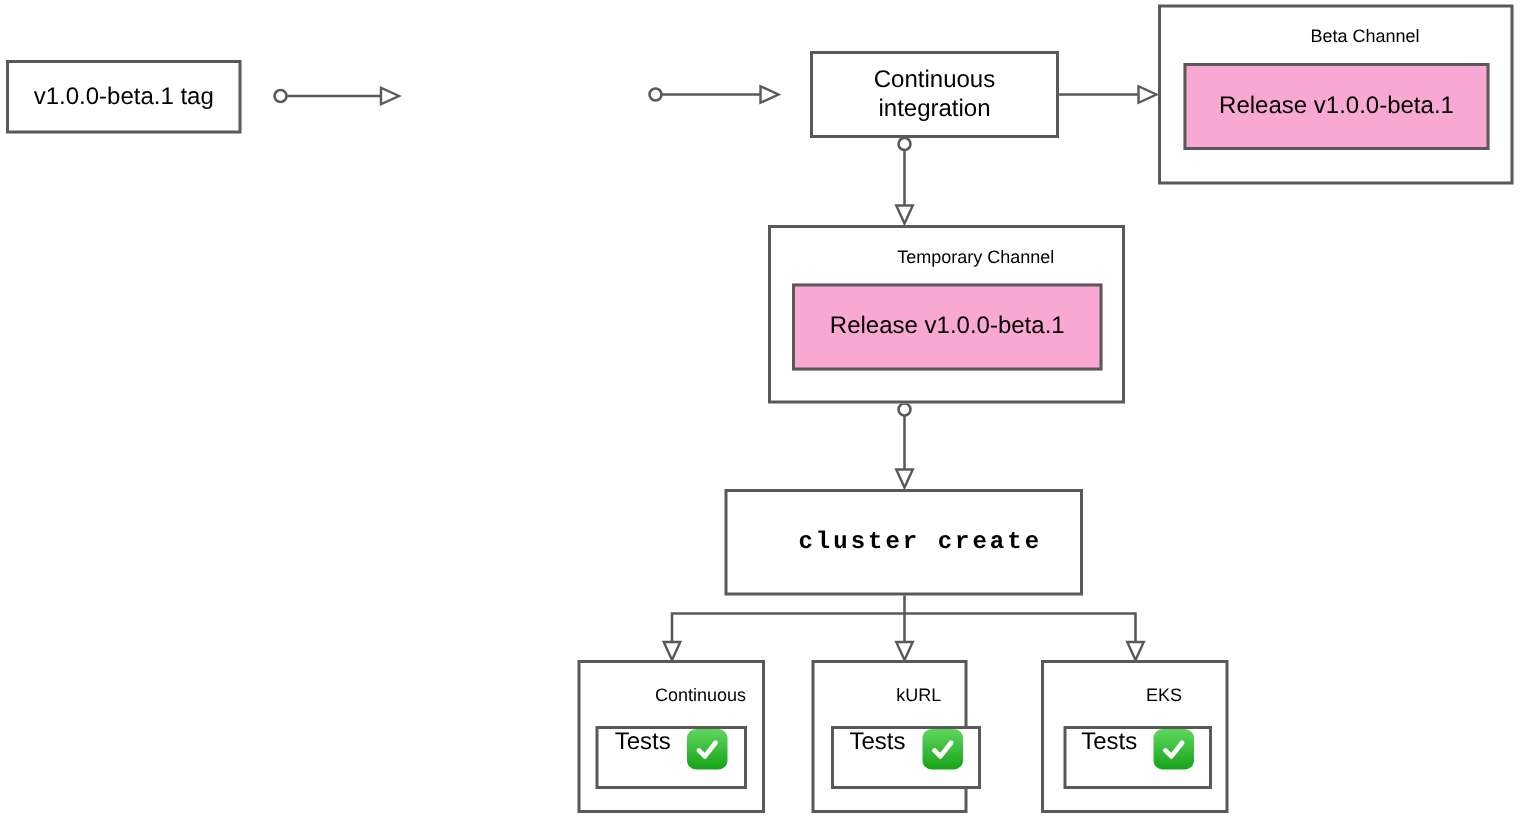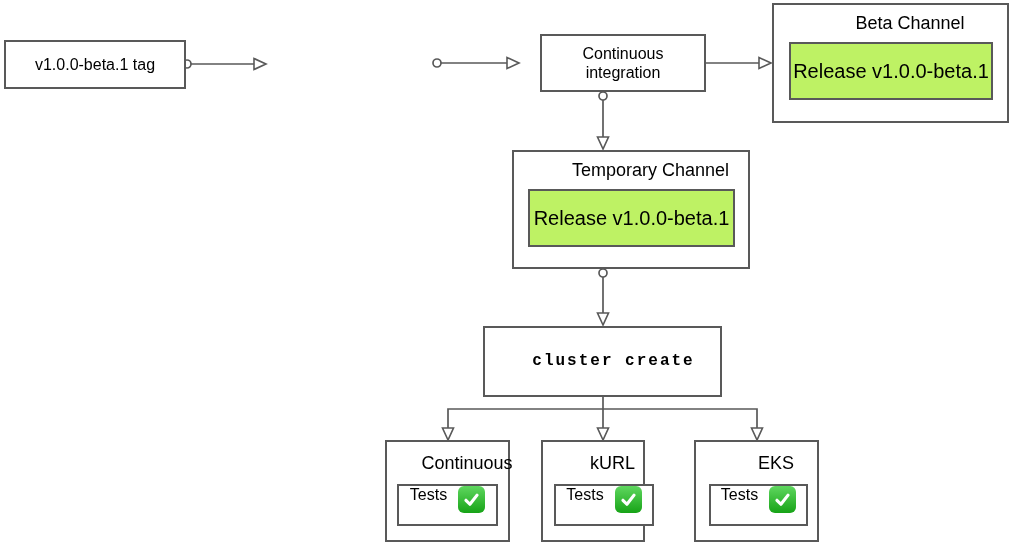--- a/index.html
+++ b/index.html
@@ -37,33 +37,33 @@
     text-align: center;
     font-size: 16px;
     line-height: 19px;
     padding: 2px 6px;
   }
   .node .title {
     display: flex;
     align-items: center;
     justify-content: center;
     text-align: right;
-    font-size: 18px;
+    font-size: 12px;
     padding-left: 39px;
   }
   .container-title { height: 37px; }
   .inner-box {
     position: absolute;
-    background: #bef264;
+    background: #f9a8d4;
     border: 2px solid var(--stroke);
     display: flex;
     align-items: center;
     justify-content: center;
     text-align: right;
-    font-size: 20px;
+    font-size: 16px;
   }
   .mono {
     font-family: "Liberation Mono", "DejaVu Sans Mono", monospace;
     font-weight: bold;
     font-size: 16px;
     letter-spacing: 2px;
   }
   .cluster-title { height: 42px; }
   .tests-box {
     position: absolute;
@@ -127,21 +127,21 @@
       <line x1="603" y1="393" x2="603" y2="409"></line>
       <circle cx="603" cy="389" r="4"></circle>
       <polyline points="448,428 448,409 757,409 757,428"></polyline>
       <line x1="603" y1="409" x2="603" y2="428"></line>
       <path class="arrowhead" d="M448 440 L442.5 428 L453.5 428 Z"></path>
       <path class="arrowhead" d="M603 440 L597.5 428 L608.5 428 Z"></path>
       <path class="arrowhead" d="M757 440 L751.5 428 L762.5 428 Z"></path>
     </g>
   </svg>
 
-  <div class="node simple" style="left:4px; top:40px; width:182px; height:49px;">
+  <div class="node simple" style="left:4px; top:40px; width:157px; height:49px;">
     <span>v1.0.0-beta.1 tag</span>
   </div>
 
 
   <div class="node simple" style="left:520px; top:34px; width:166px; height:58px;margin-left:20px;">
     <span>Continuous integration</span>
   </div>
 
   <div class="node" style="left:772px; top:3px; width:237px; height:120px;">
     <div class="title container-title">Beta Channel</div>

